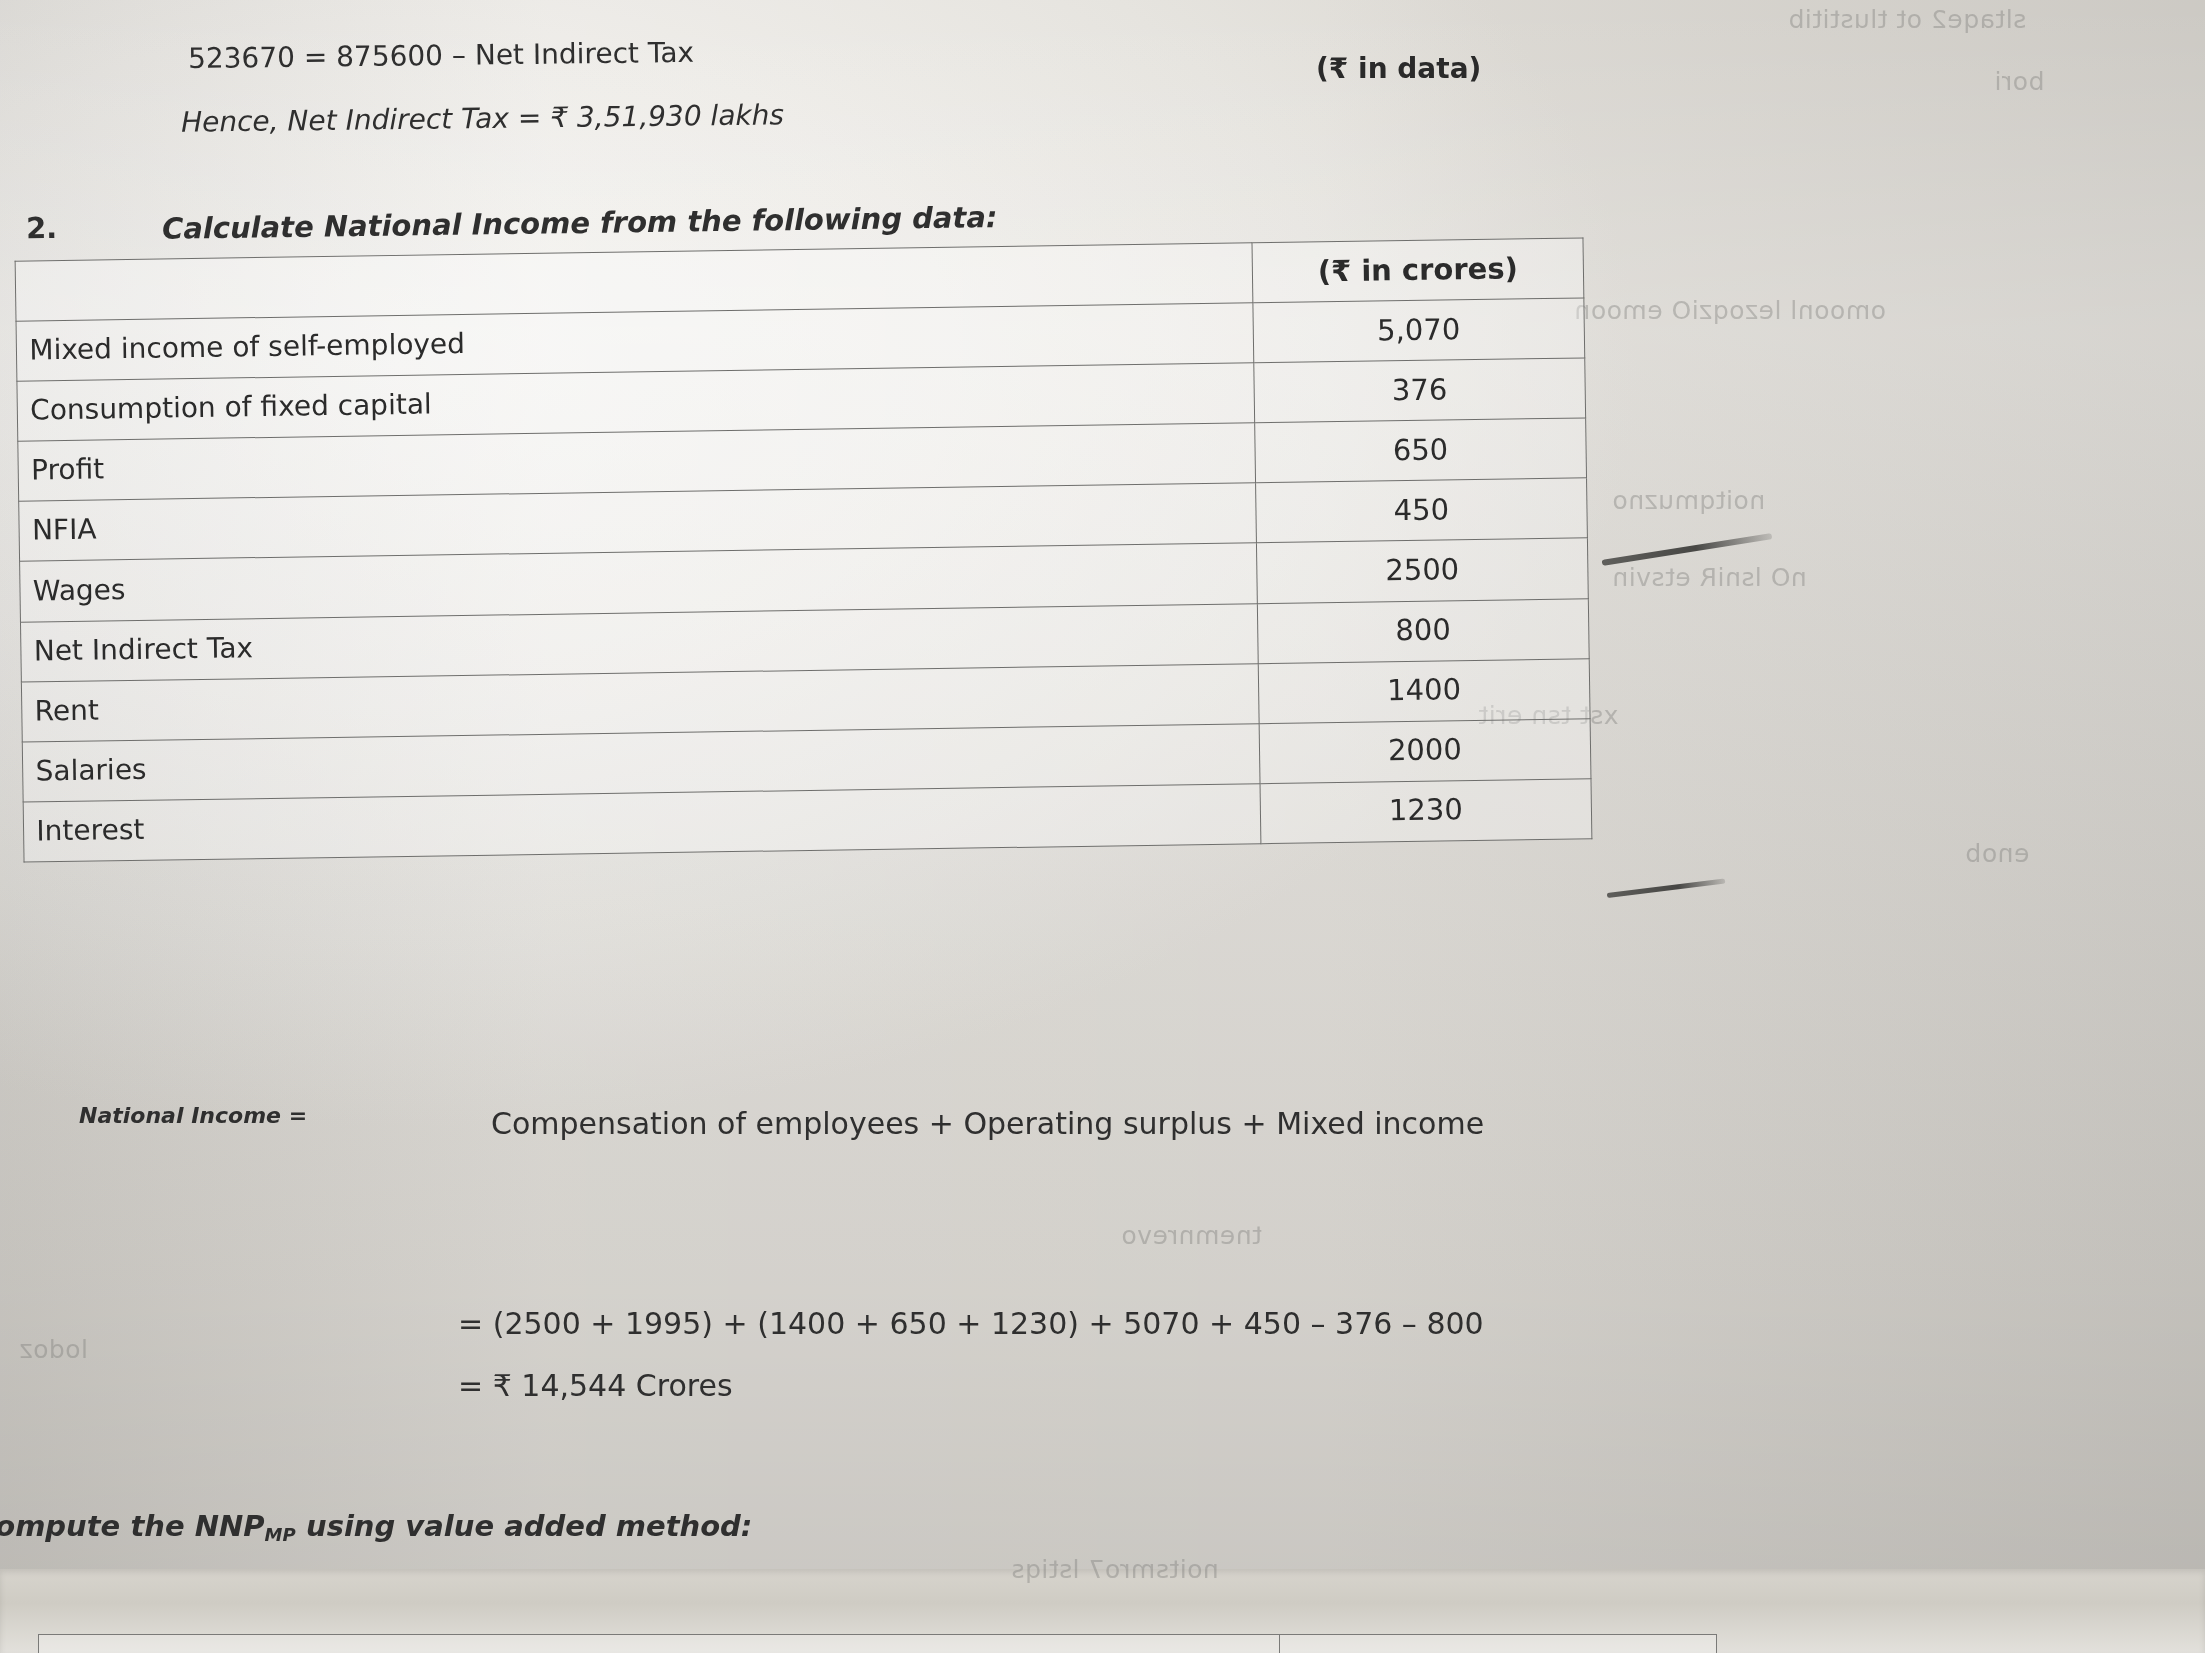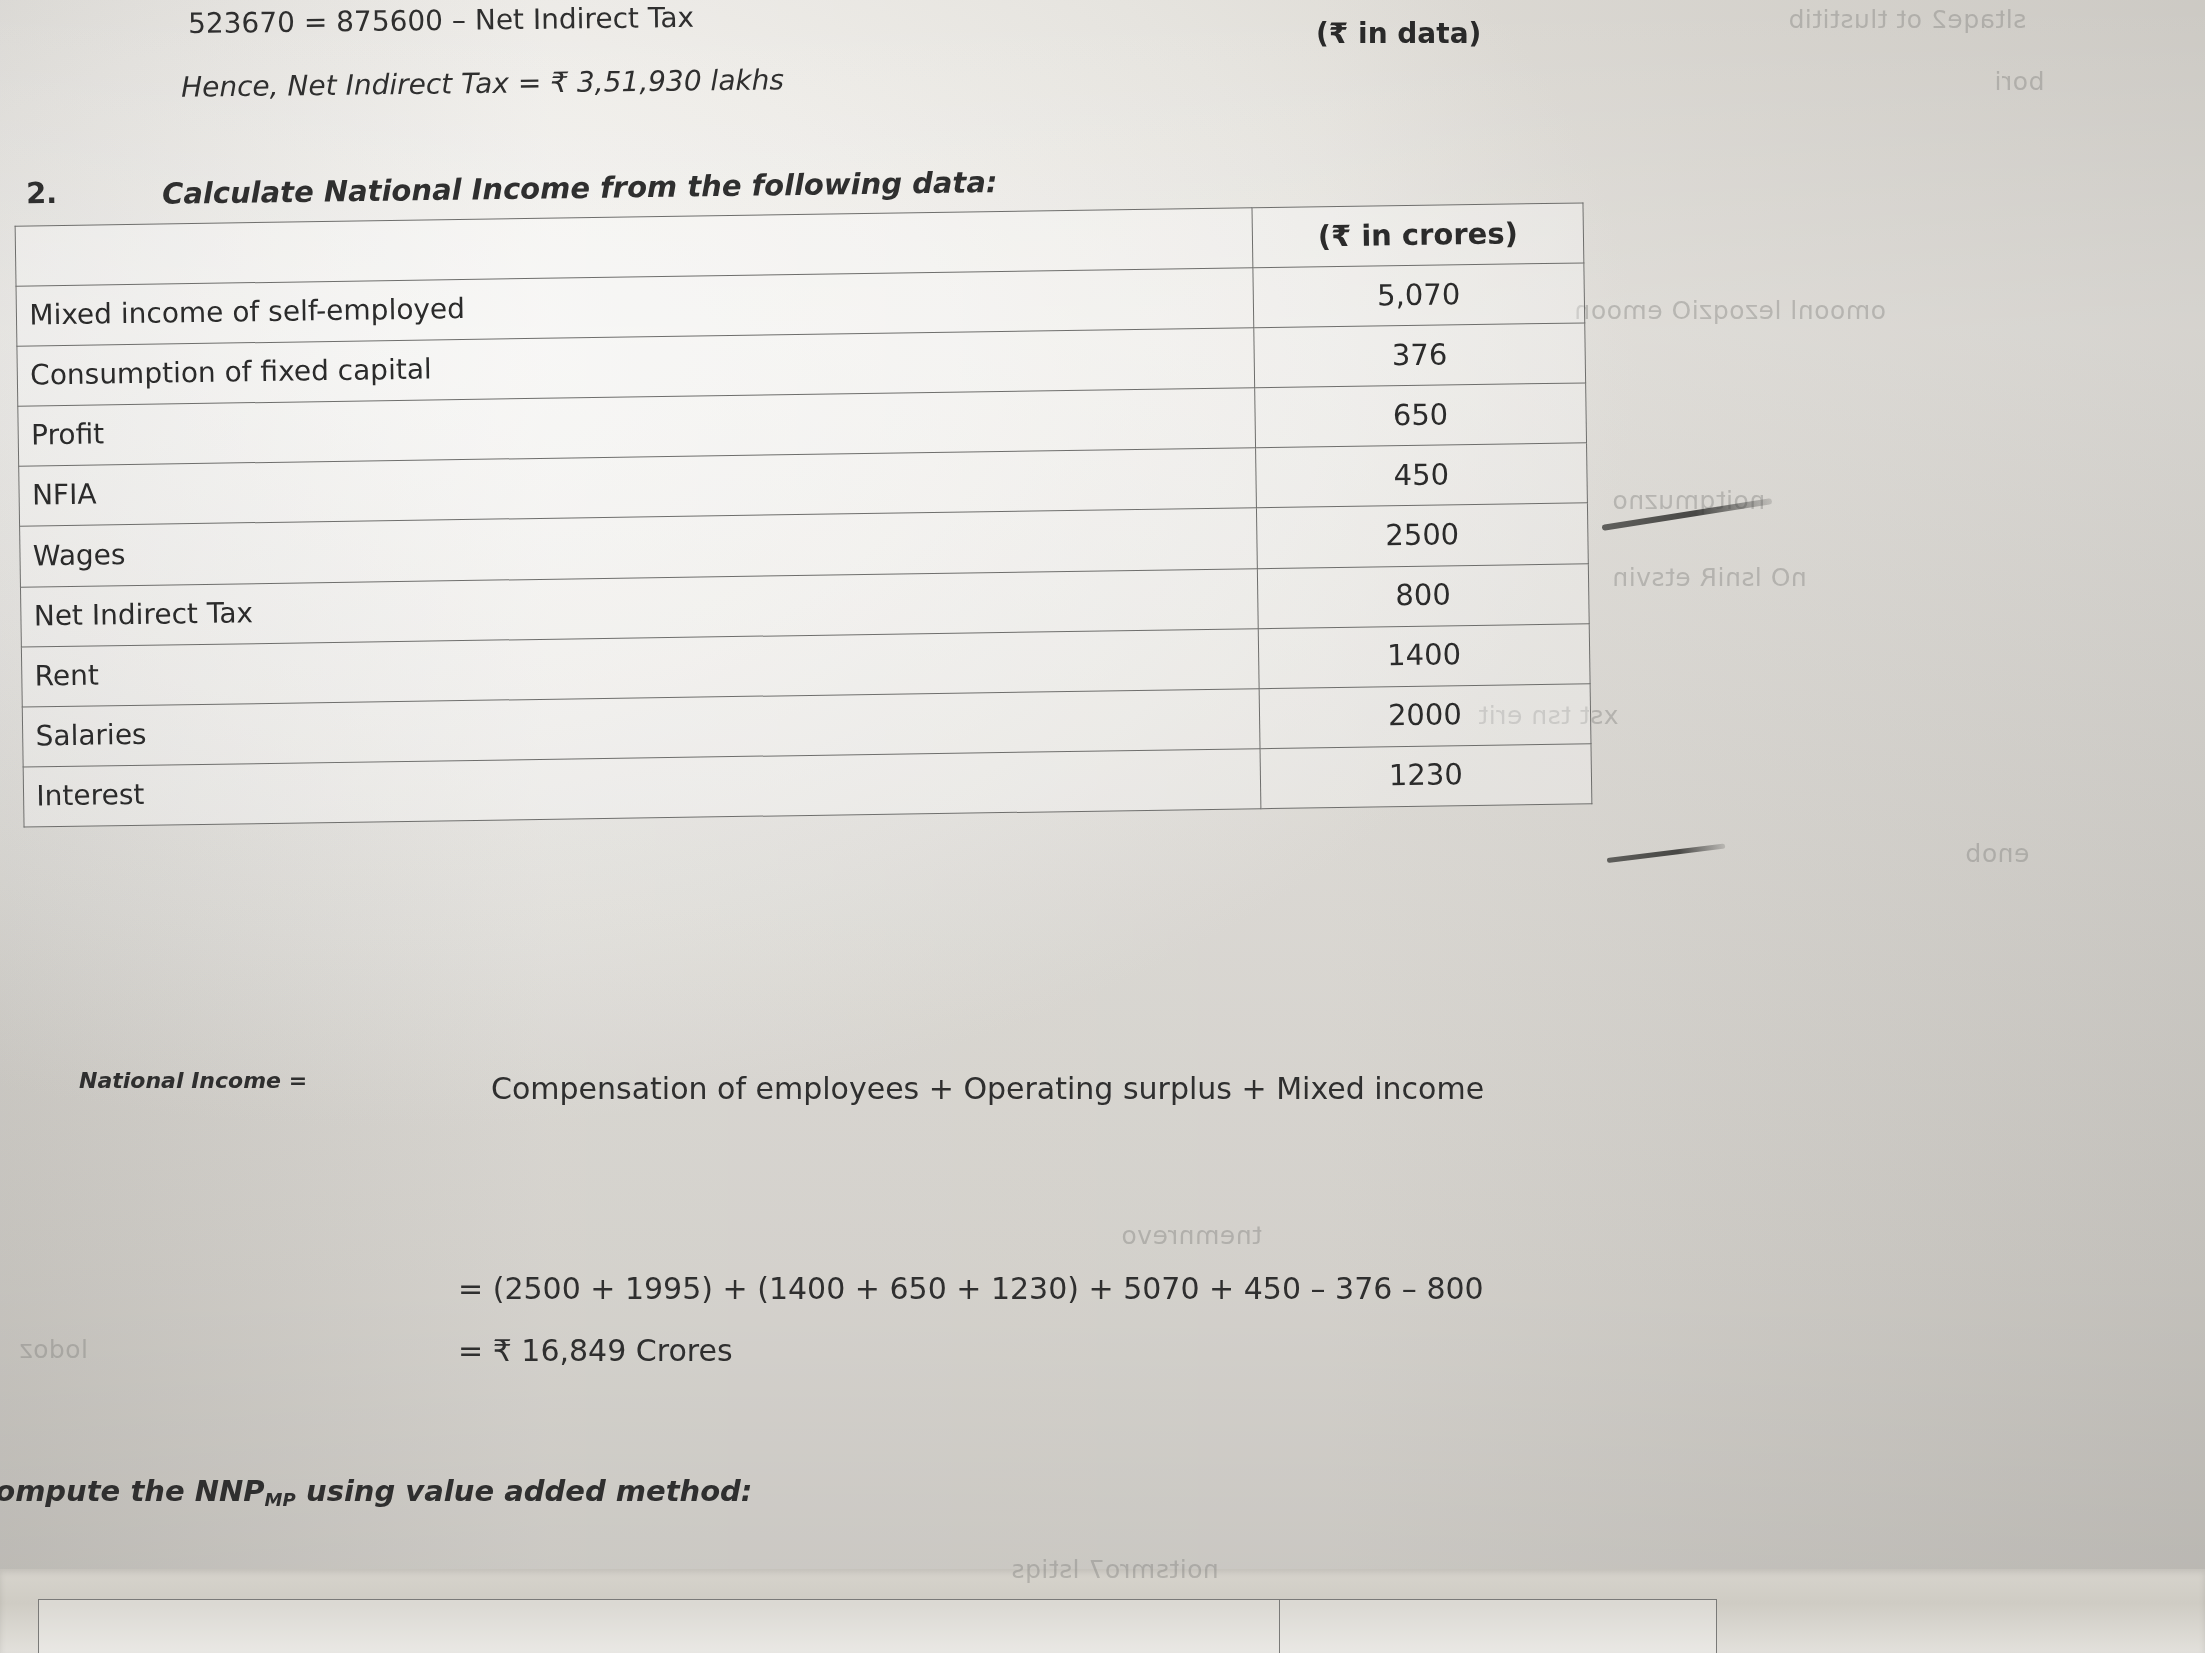--- a/index.html
+++ b/index.html
@@ -51,20 +51,21 @@
     font-family: "DejaVu Sans", sans-serif;
     transform: scaleX(-1);
     white-space: nowrap;
     pointer-events: none;
     letter-spacing: 0.5px;
   }
 
   .content {
     position: absolute;
     inset: 0;
+    margin-top: 35px;
   }
 
   .line {
     position: absolute;
     white-space: nowrap;
     color: #2f2f2f;
   }
 
   
   #eq-line-1 {
@@ -292,21 +293,21 @@
       </tbody>
     </table>
   </div>
 
   <div class="tick" id="tick-wages"></div>
   <div class="tick" id="tick-salaries"></div>
 
   <div class="line" id="formula-label">National Income =</div>
   <div class="line" id="formula-rest-1">Compensation of employees + Operating surplus + Mixed income</div>
   <div class="line" id="calc-line-1">= (2500 + 1995) + (1400 + 650 + 1230) + 5070 + 450 – 376 – 800</div>
-  <div class="line" id="calc-line-2">= ₹ 16,849 Crores</div>
+  <div class="line" id="calc-line-2">= ₹ 14,544 Crores</div>
 
   <div class="line" id="q3-text">
     <span>ompute the NNP</span><sub class="mp">MP</sub><span> using value added method:</span>
   </div>
 
   <div class="bottom-table">
     <div class="divider"></div>
   </div>
   <div id="bottom-head">(₹ in data)</div>
 

